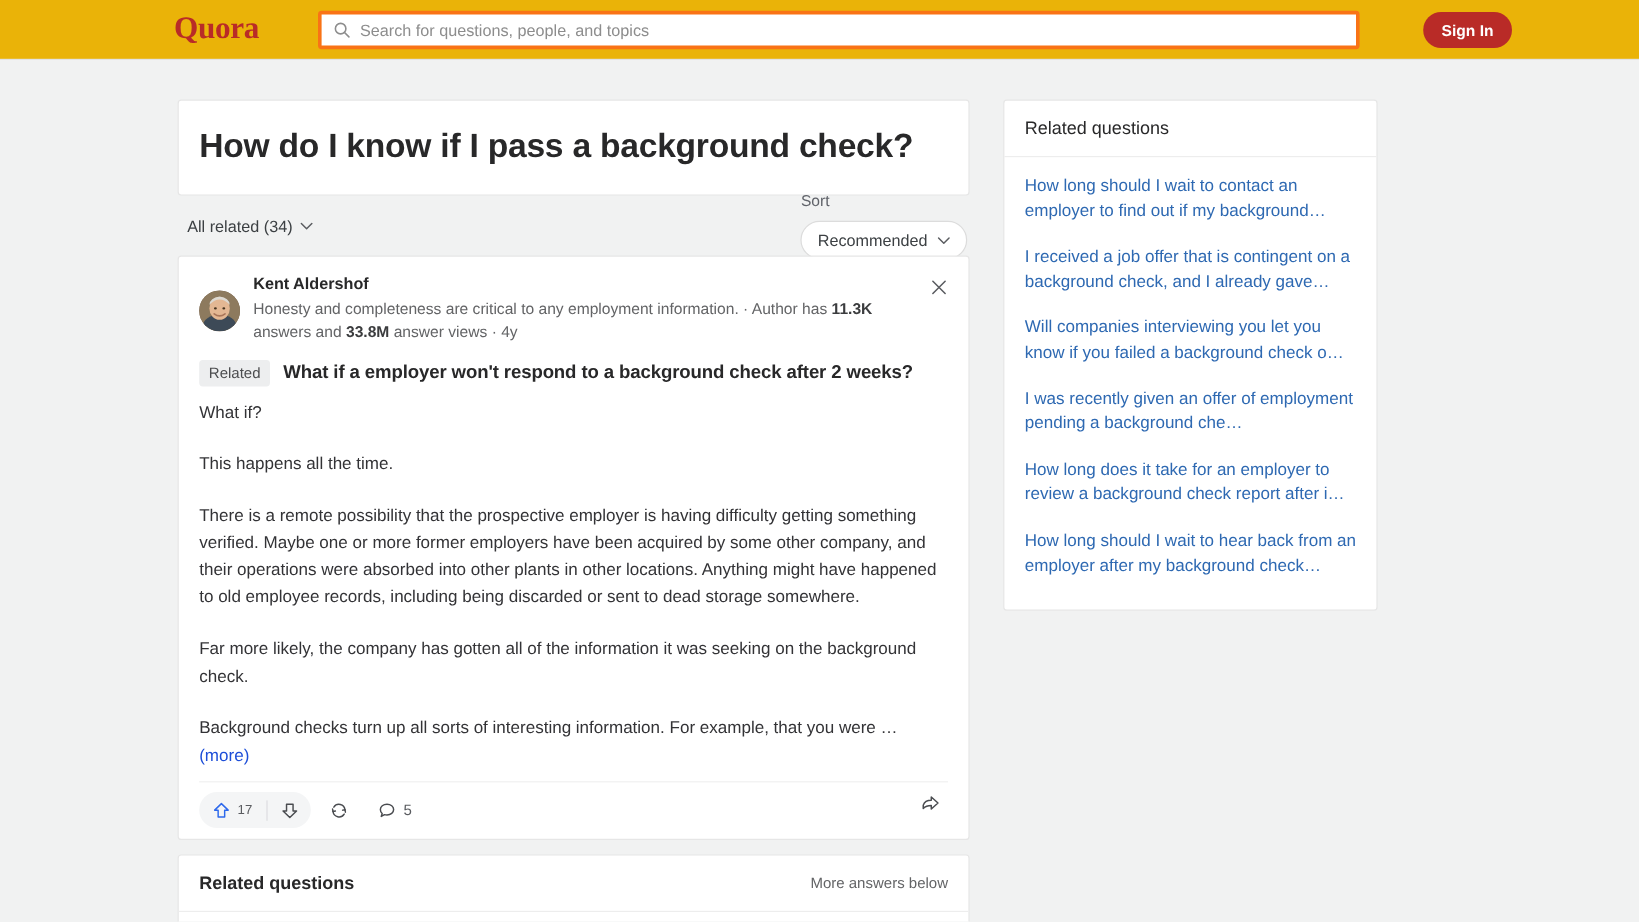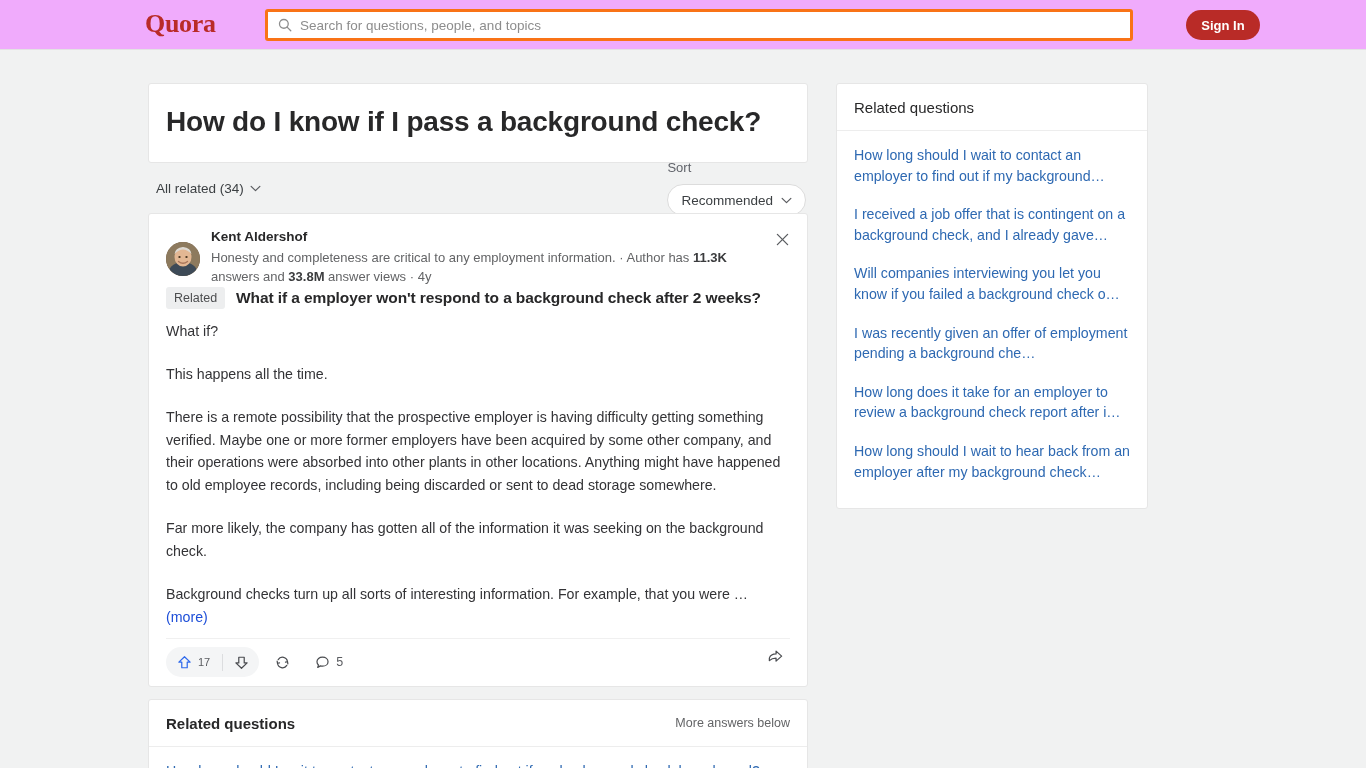--- a/index.html
+++ b/index.html
@@ -9,21 +9,21 @@
     overflow: hidden;
     background: #f1f2f2;
     font-family: "Liberation Sans", sans-serif;
     -webkit-font-smoothing: antialiased;
   }
 
   
   .header {
     position: relative;
     height: 50px;
-    background: #f0abfc;
+    background: #eab308;
     border-bottom: 1px solid #e3e3e3;
     display: flex;
     align-items: center;
   }
   .brand {
     position: absolute;
     left: 145px;
     top: 9px;
     font-family: "Liberation Serif", serif;
     font-weight: bold;
@@ -163,20 +163,21 @@
     top: 14px;
     width: 22px; height: 22px;
     display: flex; align-items: center; justify-content: center;
     cursor: pointer;
   }
 
   .related-line {
     display: flex;
     align-items: center;
     gap: 11px;
+    margin-top: 13px;
   }
   .related-badge {
     background: #edeeef;
     color: #4c4d4f;
     font-size: 12.5px;
     padding: 4px 8px;
     border-radius: 3px;
   }
   .related-q {
     font-size: 15.5px;

